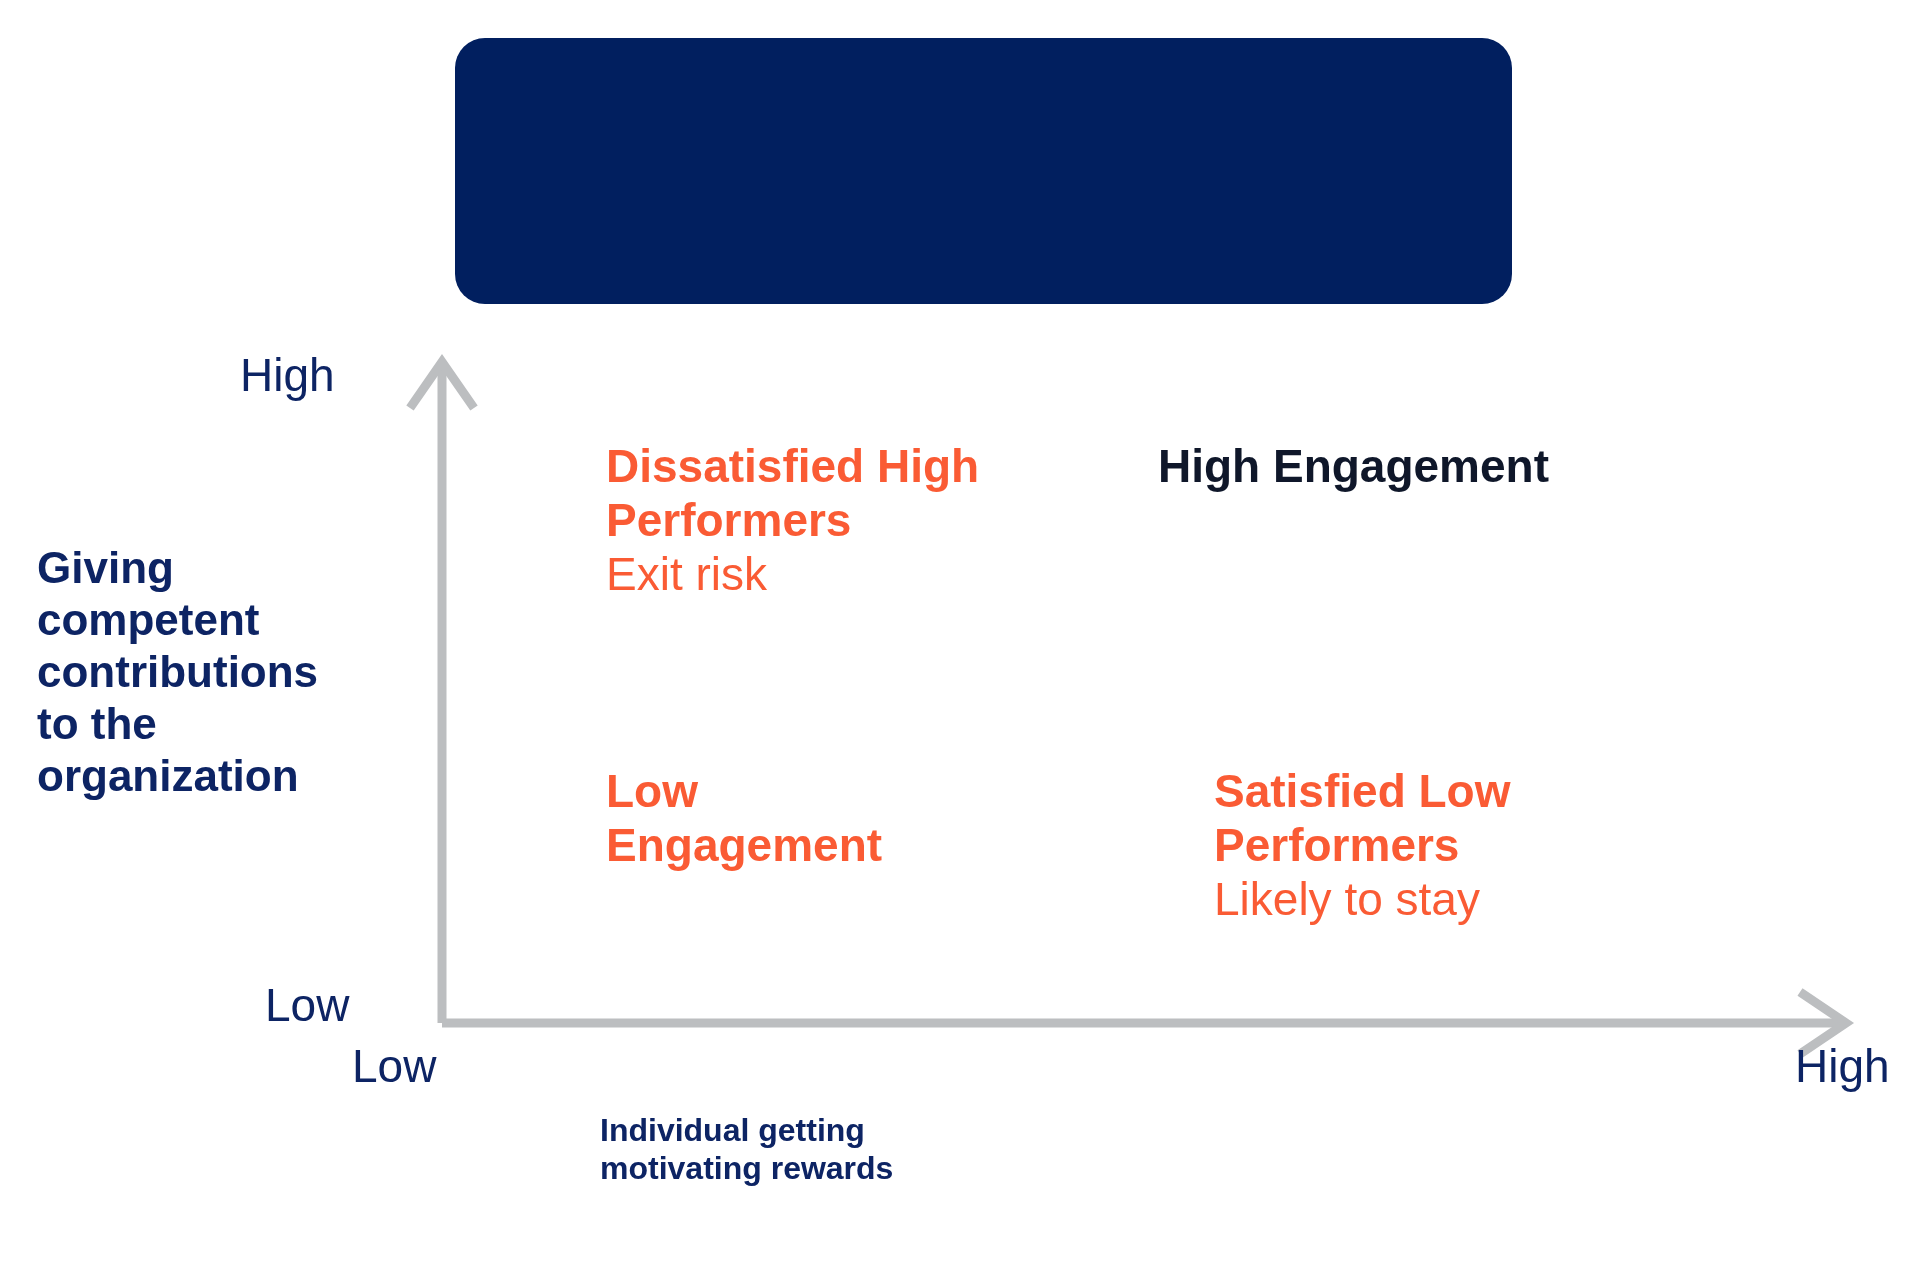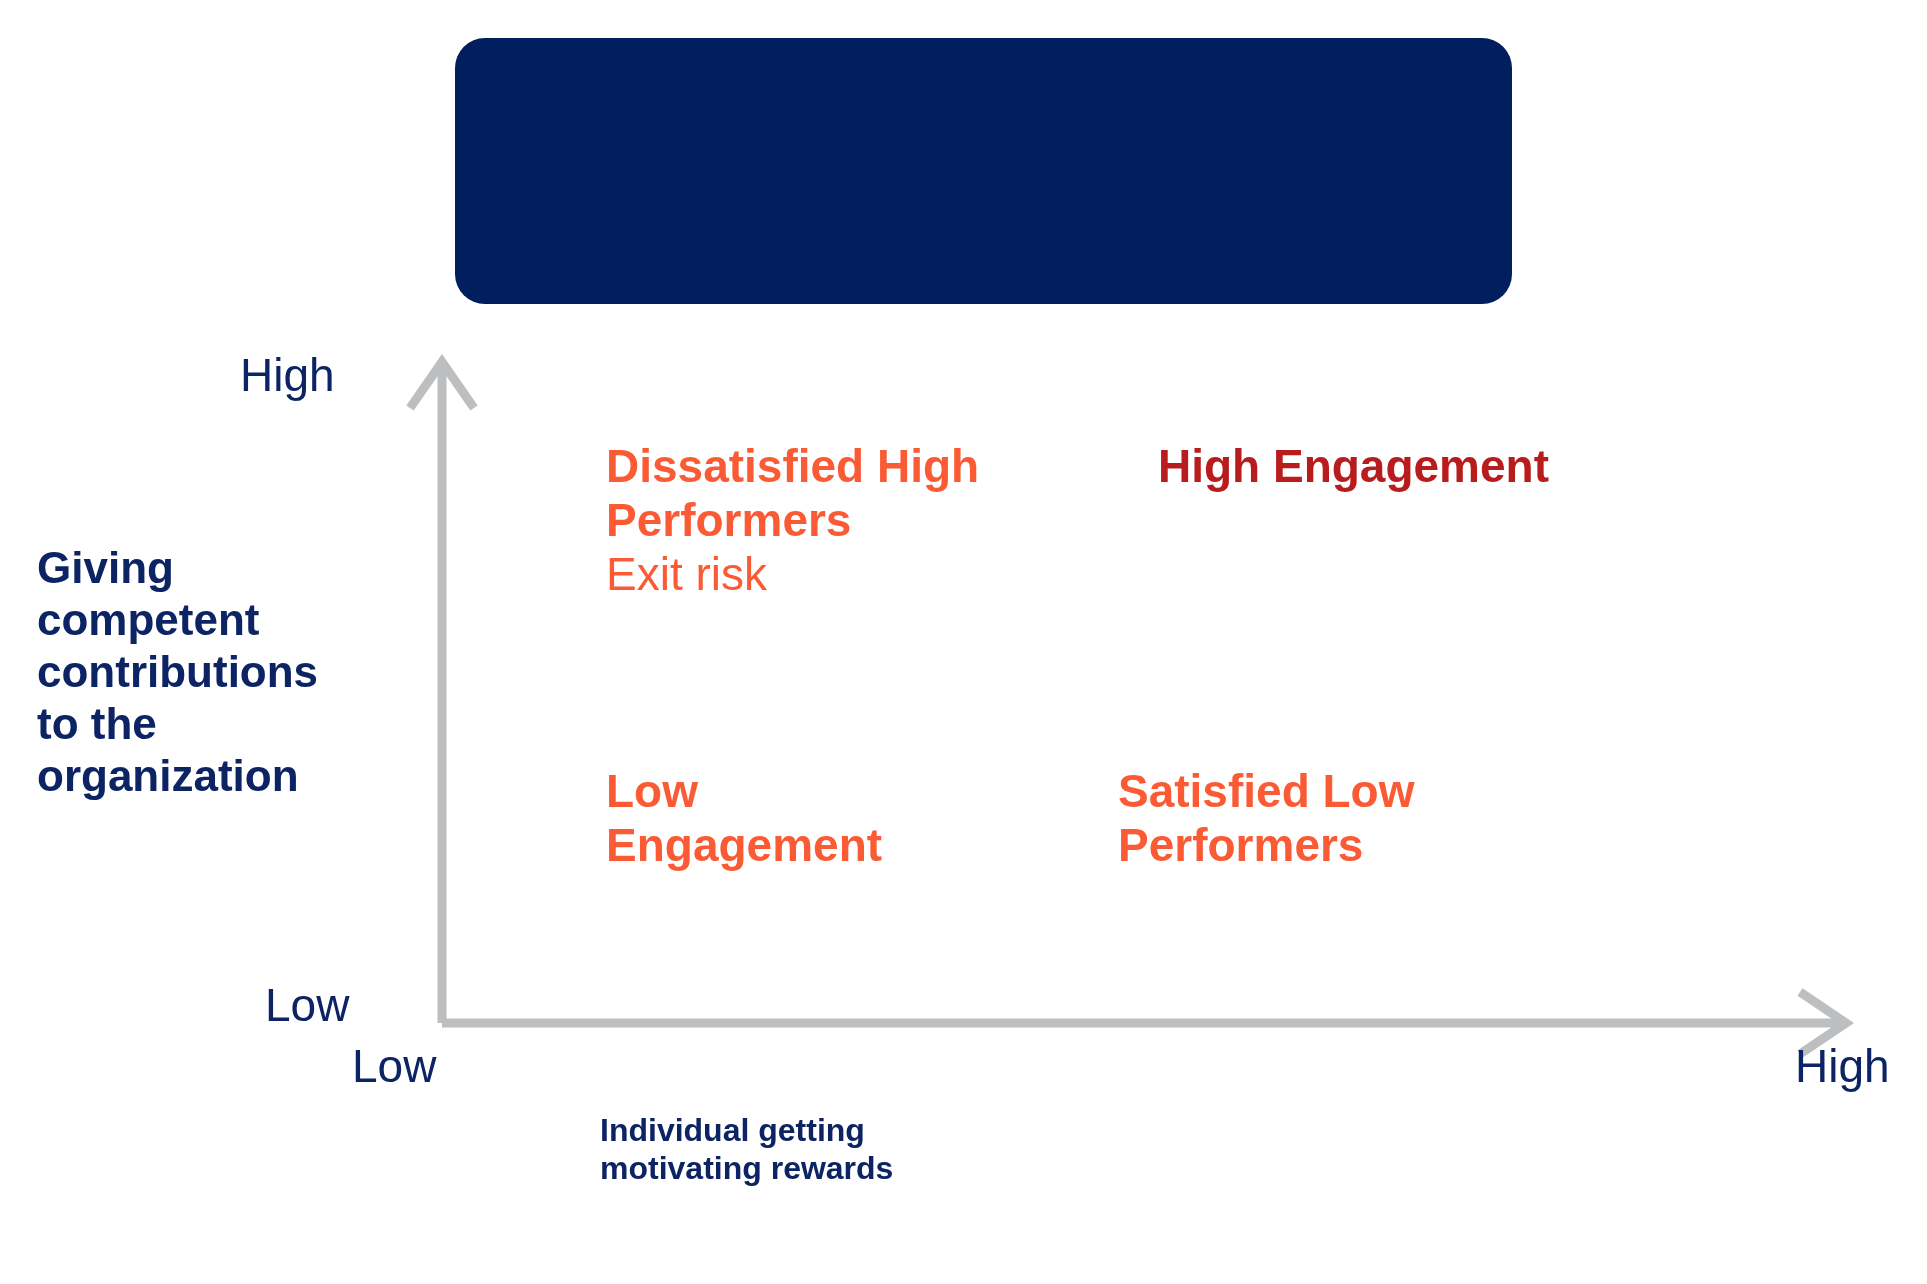--- a/index.html
+++ b/index.html
@@ -95,26 +95,26 @@
     display: block;
     white-space: pre-line;
   }
   .quad .body {
     font-weight: 400;
     font-size: 46px;
     display: block;
     white-space: pre-line;
   }
   .orange .heading, .orange .body { color: #fa5b34; }
-  .navy   .heading, .navy   .body { color: #b91c1c; }
+  .navy   .heading, .navy   .body { color: #0f172a; }
 
   .quad-tl { left: 558px; top: 440px; width: 420px; }
   .quad-tr { left: 1110px; top: 440px; width: 470px; }
   .quad-bl { left: 558px; top: 765px; width: 420px; }
-  .quad-br { left: 1070px; top: 765px; width: 470px; }
+  .quad-br { left: 1166px; top: 765px; width: 470px; }
 </style>
 </head>
 <body>
 
 <div id="canvas">
 
   <div class="header-block"></div>
 
   <svg class="axis-svg" viewBox="0 0 1927 1284" xmlns="http://www.w3.org/2000/svg">
 
@@ -153,15 +153,16 @@
 
   <div class="quad quad-bl orange">
     <span class="heading">Low
 Engagement</span>
     <span class="body"></span>
   </div>
 
   <div class="quad quad-br orange">
     <span class="heading">Satisfied Low
 Performers</span>
+    <span class="body">Likely to stay</span>
   </div>
 
 </div>
 
 </body></html>

